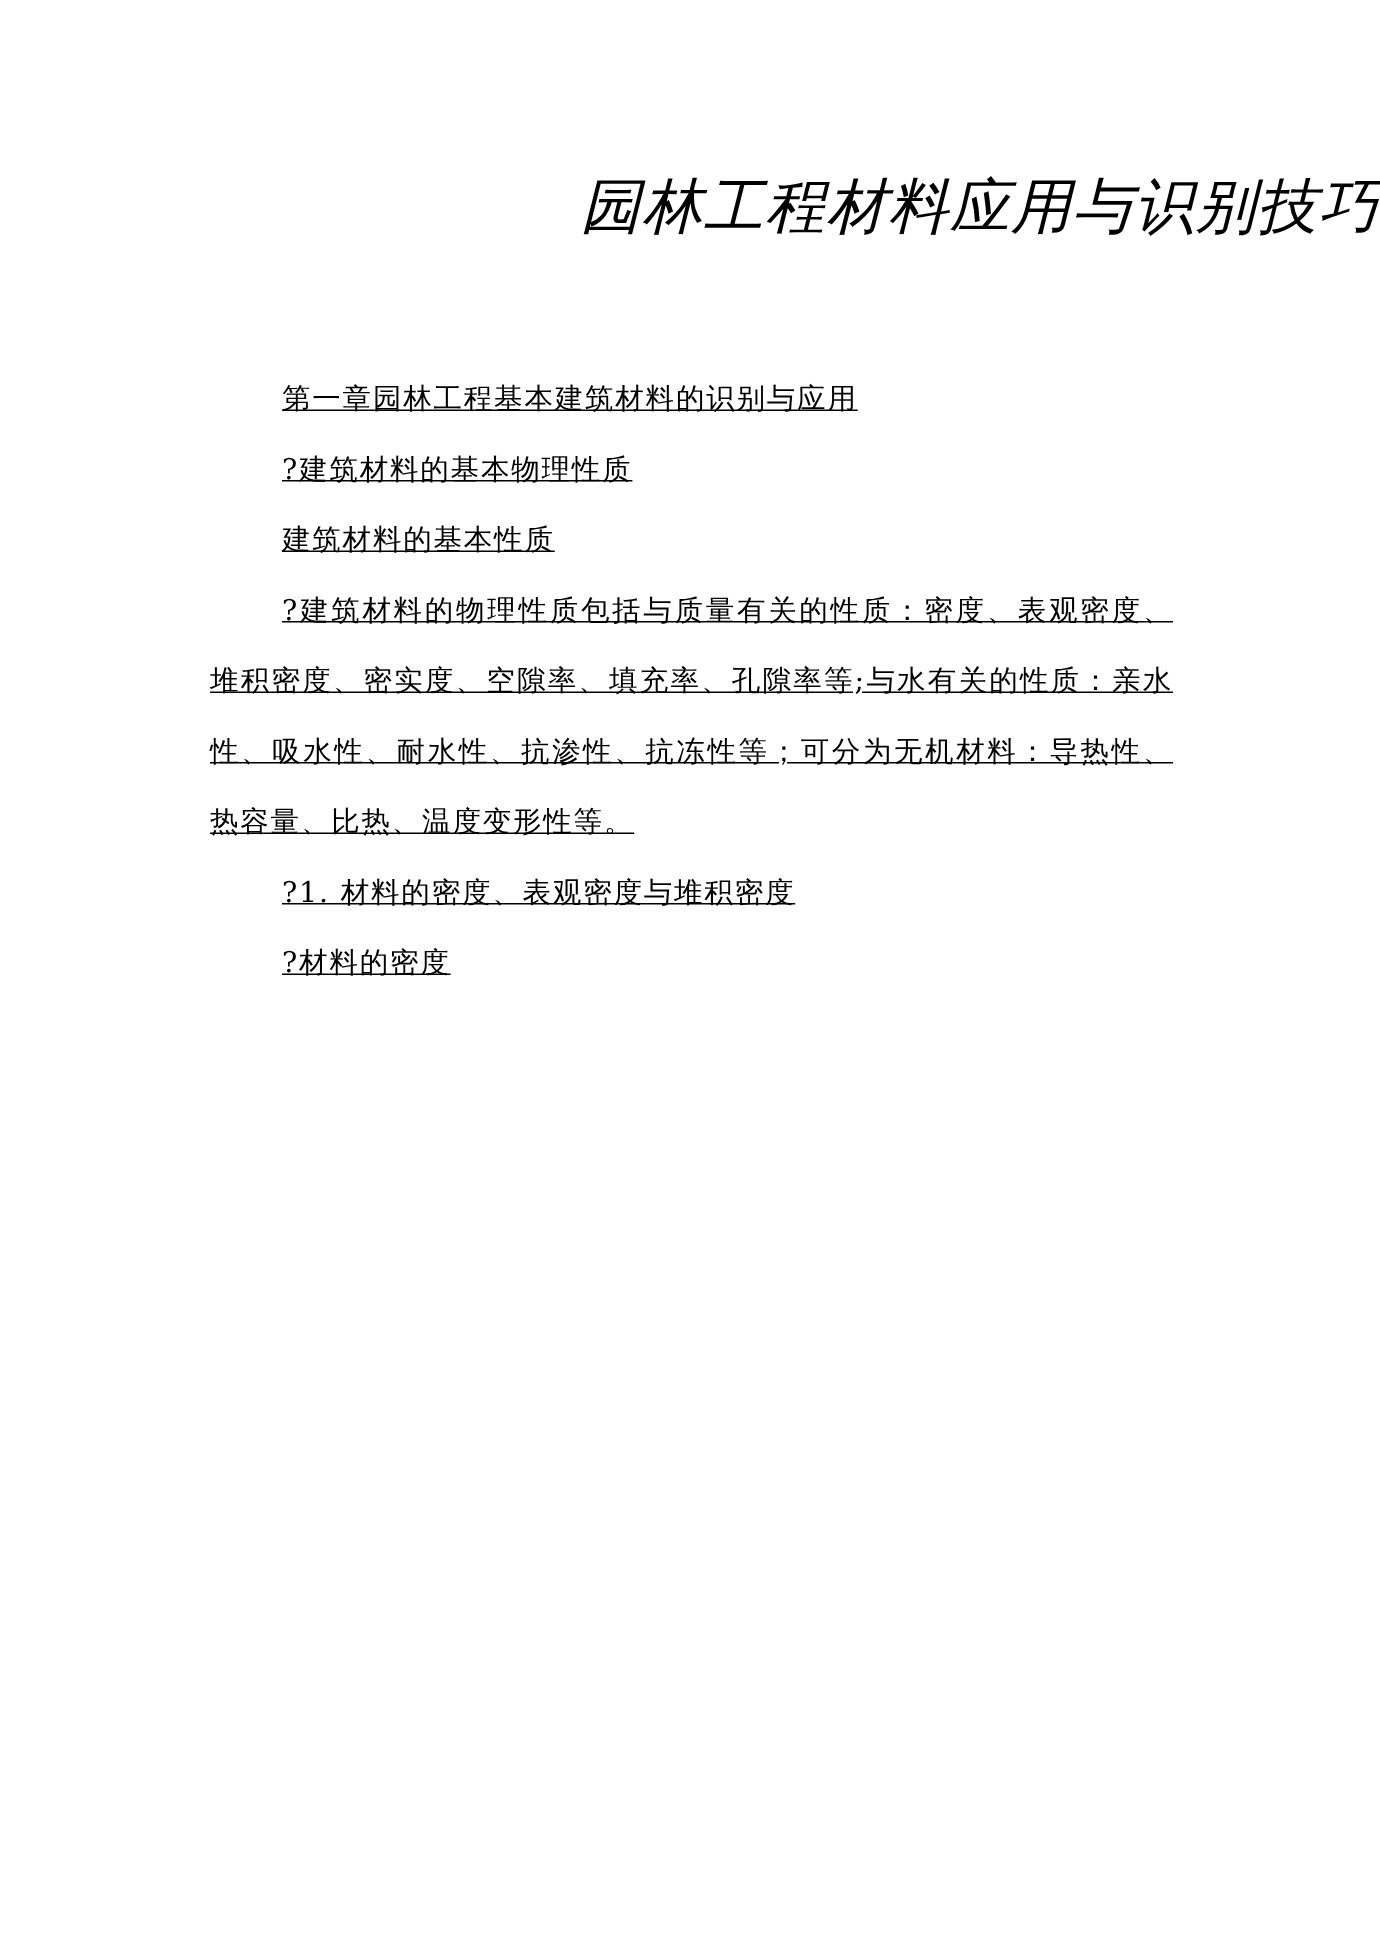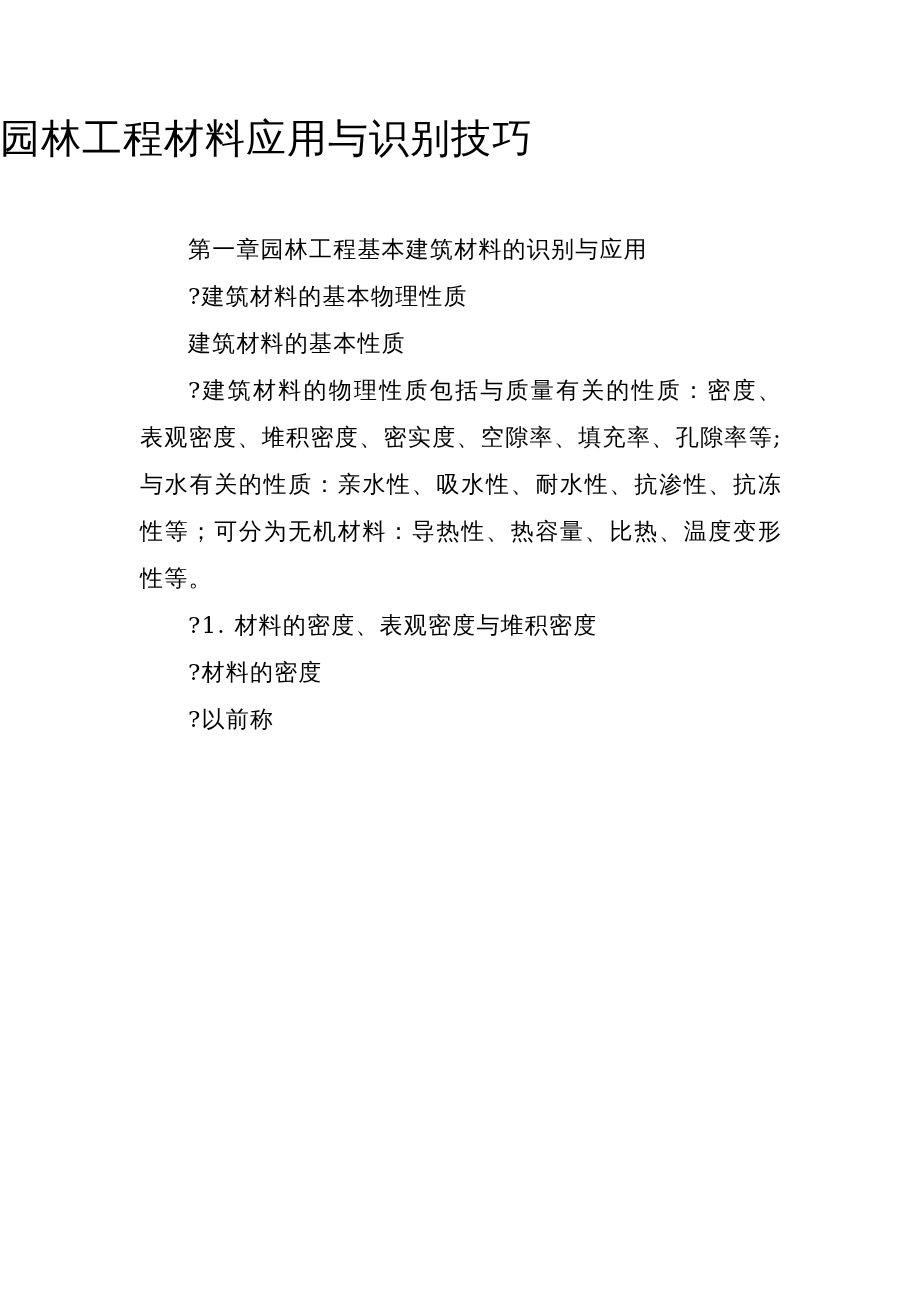--- a/index.html
+++ b/index.html
@@ -21,50 +21,51 @@
       top: 0;
       width: 920px;
       height: 1302px;
       background: #ffffff;
     }
     .doc-title {
       position: absolute;
       left: 0;
       top: 108px;
       width: 920px;
-      text-align: left;
+      text-align: right;
       font-size: 40px;
       line-height: 60px;
       letter-spacing: 1px;
       font-weight: normal;
       margin: 0;
+      font-style: italic;
     }
     .body-text {
       position: absolute;
       left: 140px;
-      top: 226px;
+      top: 243px;
       width: 642px;
-      font-size: 23px;
+      font-size: 19px;
       line-height: 47px;
       letter-spacing: 1.2px;
       text-align: justify;
+      text-decoration: underline;
     }
     .para {
       margin: 0;
       text-indent: 48px;
     }
   </style>
 </head>
 <body>
 
 <div class="page">
   <h1 class="doc-title">园林工程材料应用与识别技巧</h1>
 
   <div class="body-text">
     <p class="para">第一章园林工程基本建筑材料的识别与应用</p>
     <p class="para">?建筑材料的基本物理性质</p>
     <p class="para">建筑材料的基本性质</p>
     <p class="para">?建筑材料的物理性质包括与质量有关的性质：密度、表观密度、堆积密度、密实度、空隙率、填充率、孔隙率等;与水有关的性质：亲水性、吸水性、耐水性、抗渗性、抗冻性等；可分为无机材料：导热性、热容量、比热、温度变形性等。</p>
     <p class="para">?1. 材料的密度、表观密度与堆积密度</p>
     <p class="para">?材料的密度</p>
-    <p class="para">?以前称</p>
   </div>
 </div>
 
 </body></html>

